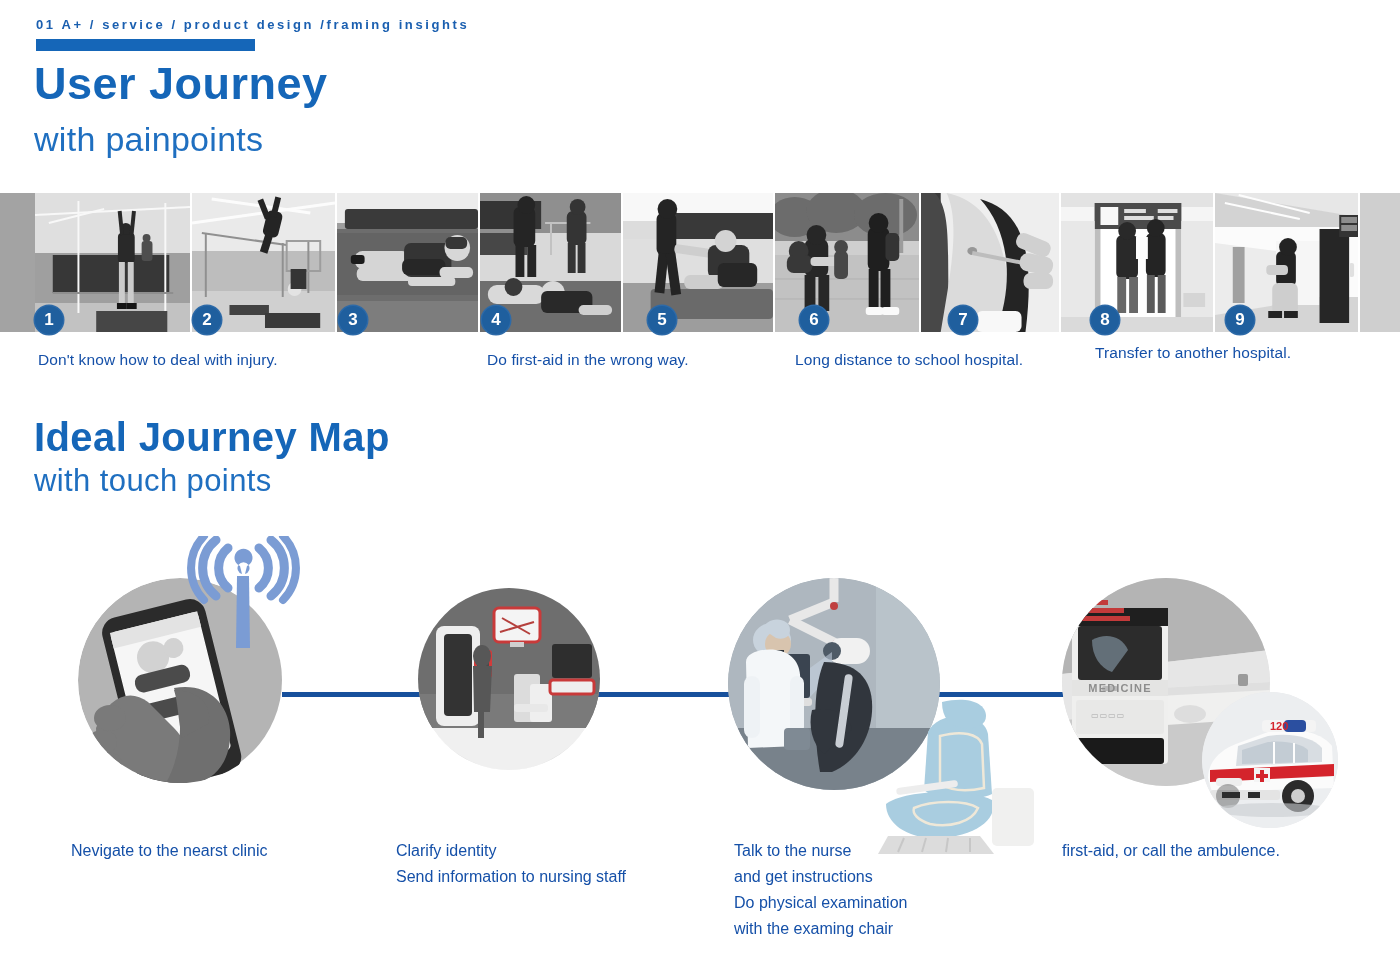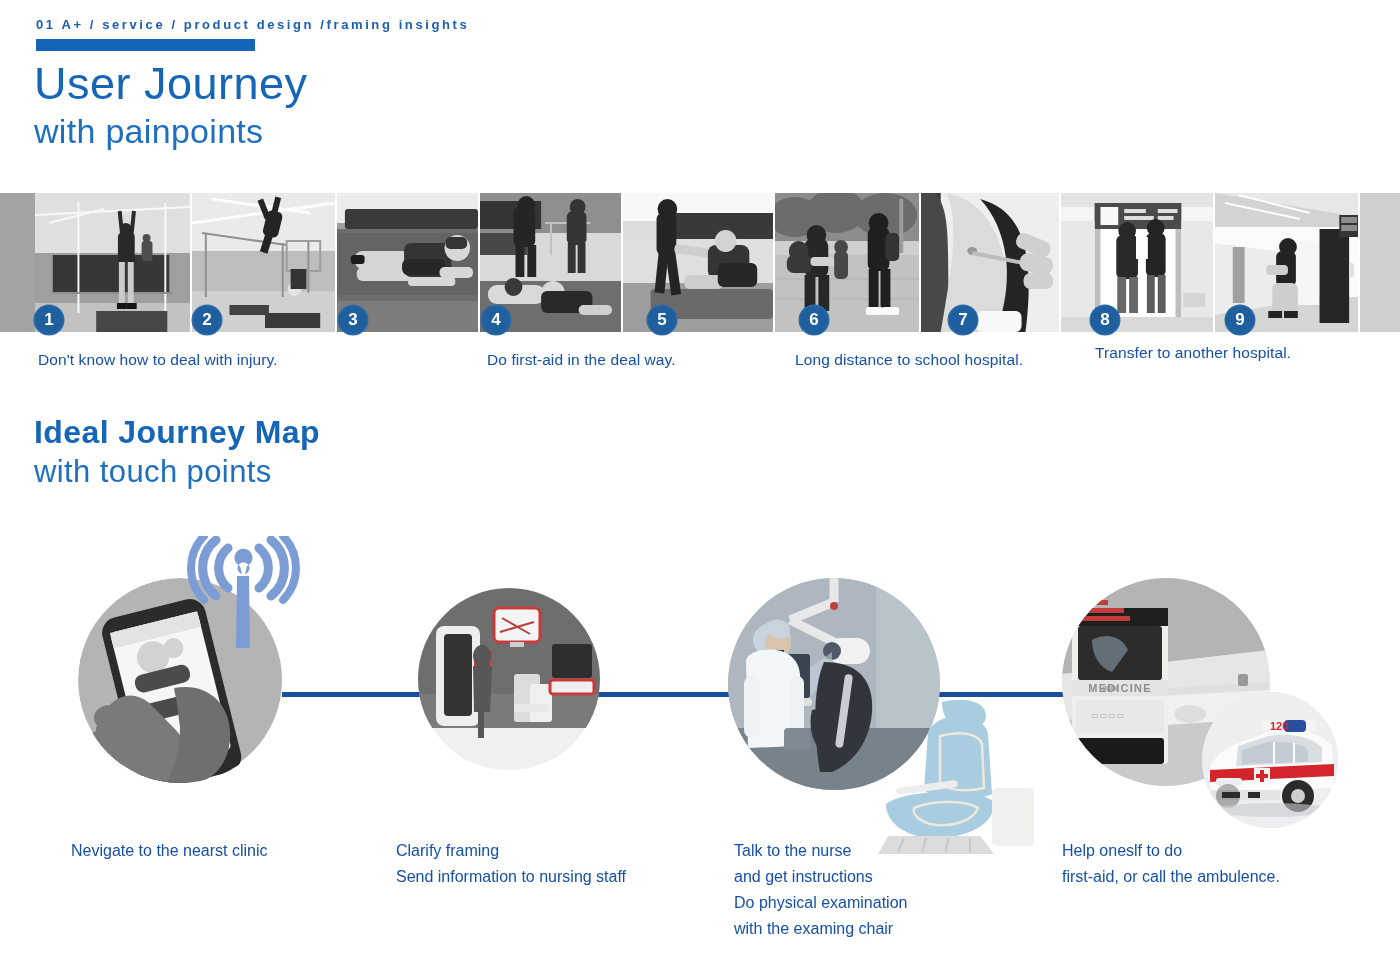--- a/index.html
+++ b/index.html
@@ -17,26 +17,26 @@
     position: absolute; left: 36px; top: 17px;
     font-size: 13px; letter-spacing: 2.6px; font-weight: 700;
     color: #1a5fb0; white-space: nowrap;
   }
   .accent-bar {
     position: absolute; left: 36px; top: 39px;
     width: 219px; height: 12px; background: #1566b8;
   }
   .h1-block { position: absolute; left: 34px; top: 60px; }
   .h1-main {
-    font-size: 45px; font-weight: 400; color: #1566b8;
+    font-size: 45px; font-weight: 700; color: #1566b8;
     letter-spacing: 0.5px; line-height: 1.08;
   }
   .h1-sub {
     font-size: 34px; font-weight: 300; color: #1f6fc0;
-    letter-spacing: 0.3px; line-height: 1.2; margin-top: 2px;
+    letter-spacing: 0.3px; line-height: 1.2; margin-top: 10px;
   }
 
   
   .strip {
     position: absolute; left: 0; top: 193px;
     width: 1400px; height: 139px;
     background: #a8a8a8;
     display: flex; overflow: hidden;
   }
   .strip-pad { flex: 0 0 35px; background:#a3a3a3; }
@@ -58,21 +58,21 @@
     z-index: 5;
   }
   .pp-caption {
     position: absolute; font-size: 15.5px; color: #1550a8;
     white-space: nowrap; letter-spacing: 0.1px;
   }
 
   
   .h2-block { position: absolute; left: 34px; top: 415px; }
   .h2-main {
-    font-size: 32px; font-weight: 700; color: #1566b8;
+    font-size: 40px; font-weight: 700; color: #1566b8;
     letter-spacing: 0.4px; line-height: 1.1;
   }
   .h2-sub {
     font-size: 31px; font-weight: 300; color: #1f6fc0;
     letter-spacing: 0.4px; line-height: 1.25; margin-top: 3px;
   }
 
   
   .connector {
     position: absolute; height: 5px; background: #17509c; z-index: 1;
@@ -402,21 +402,21 @@
   <div class="badge" style="left:193px; top:306px">2</div>
   <div class="badge" style="left:339px; top:306px">3</div>
   <div class="badge" style="left:482px; top:306px">4</div>
   <div class="badge" style="left:648px; top:306px">5</div>
   <div class="badge" style="left:800px; top:306px">6</div>
   <div class="badge" style="left:949px; top:306px">7</div>
   <div class="badge" style="left:1091px;top:306px">8</div>
   <div class="badge" style="left:1226px;top:306px">9</div>
 
   <div class="pp-caption" style="left:38px;  top:351px">Don't know how to deal with injury.</div>
-  <div class="pp-caption" style="left:487px; top:351px">Do first-aid in the deal way.</div>
+  <div class="pp-caption" style="left:487px; top:351px">Do first-aid in the wrong way.</div>
   <div class="pp-caption" style="left:795px; top:351px">Long distance to school hospital.</div>
   <div class="pp-caption" style="left:1095px;top:344px">Transfer to another hospital.</div>
 
   <div class="h2-block">
     <div class="h2-main">Ideal Journey Map</div>
     <div class="h2-sub">with touch points</div>
   </div>
 
   <div class="connector" style="left:282px; top:692px; width:150px"></div>
   <div class="connector" style="left:598px; top:692px; width:160px"></div>
@@ -652,29 +652,28 @@
         <ellipse cx="70" cy="118" rx="58" ry="7" fill="#c9cdd1" opacity="0.6"></ellipse>
       </svg>
     </div>
   </div>
 
   <div class="tp-caption" style="left:71px; top:838px">
     <div>Nevigate to the nearst clinic</div>
   </div>
 
   <div class="tp-caption" style="left:396px; top:838px">
-    <div>Clarify framing</div>
+    <div>Clarify identity</div>
     <div>Send information to nursing staff</div>
   </div>
 
   <div class="tp-caption" style="left:734px; top:838px">
     <div>Talk to the nurse</div>
     <div>and get instructions</div>
     <div>Do physical examination</div>
     <div>with the examing chair</div>
   </div>
 
   <div class="tp-caption" style="left:1062px; top:838px">
-    <div>Help oneslf to do</div>
     <div>first-aid, or call the ambulence.</div>
   </div>
 
 </div>
 
 </body></html>

